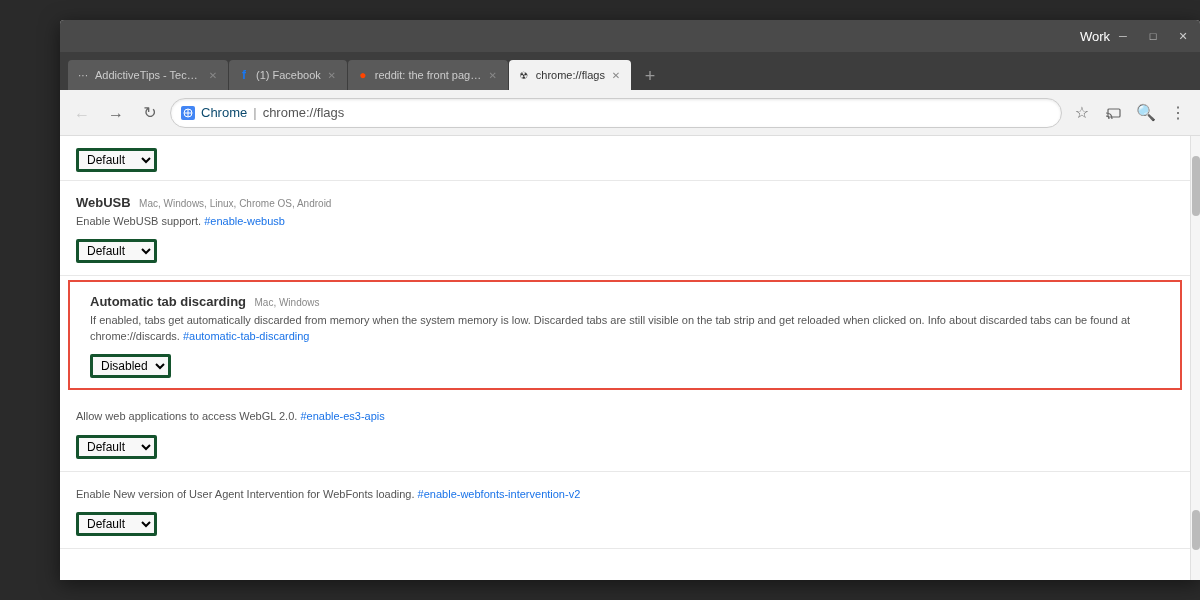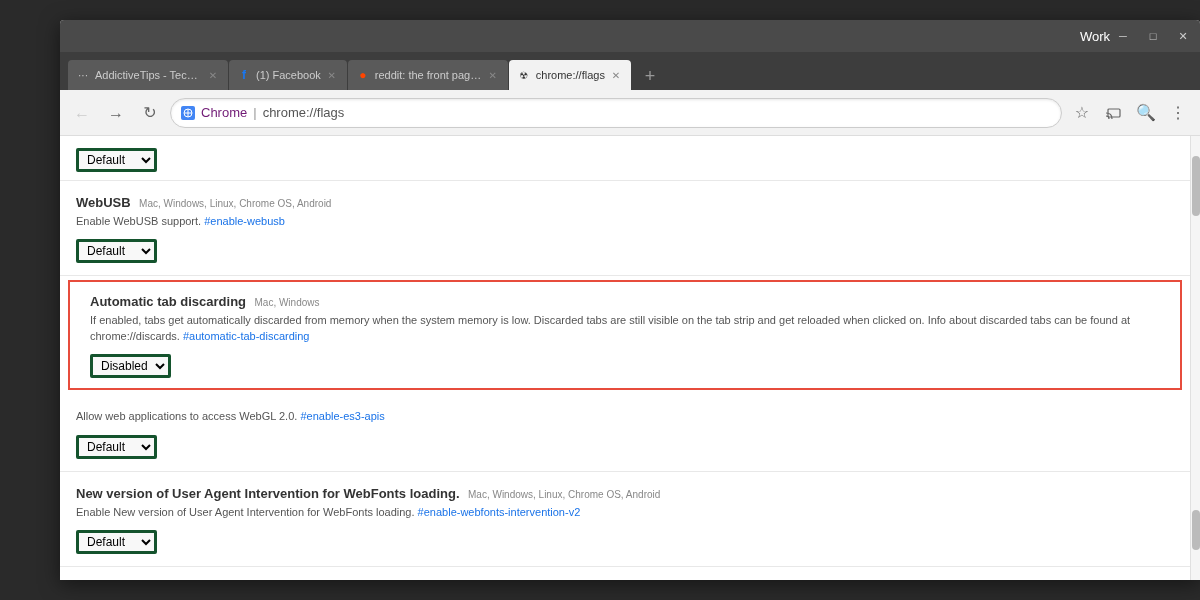--- a/index.html
+++ b/index.html
@@ -189,21 +189,21 @@
       border-radius: 2px;
       display: flex;
       align-items: center;
       justify-content: center;
       color: white;
       font-size: 9px;
       font-weight: bold;
     }
 
     .url-site-name {
-      color: #701a75;
+      color: #0c4a6e;
       font-size: 13px;
       font-weight: 500;
     }
 
     .url-separator {
       color: #999;
       font-size: 13px;
     }
 
     .url-path {
@@ -443,24 +443,20 @@
           Allow web applications to access WebGL 2.0. <a class="flag-link" href="#enable-es3-apis">#enable-es3-apis</a>
         </div>
         <select class="flag-select">
           <option>Default</option>
           <option>Enabled</option>
           <option>Disabled</option>
         </select>
       </div>
 
       <div class="flag-section">
-        <div>
-          <span class="flag-name">New version of User Agent Intervention for WebFonts loading.</span>
-          <span class="flag-platform">Mac, Windows, Linux, Chrome OS, Android</span>
-        </div>
         <div class="flag-desc">
           Enable New version of User Agent Intervention for WebFonts loading. <a class="flag-link" href="#enable-webfonts-intervention-v2">#enable-webfonts-intervention-v2</a>
         </div>
         <select class="flag-select">
           <option>Default</option>
           <option>Enabled</option>
           <option>Disabled</option>
         </select>
       </div>
 

